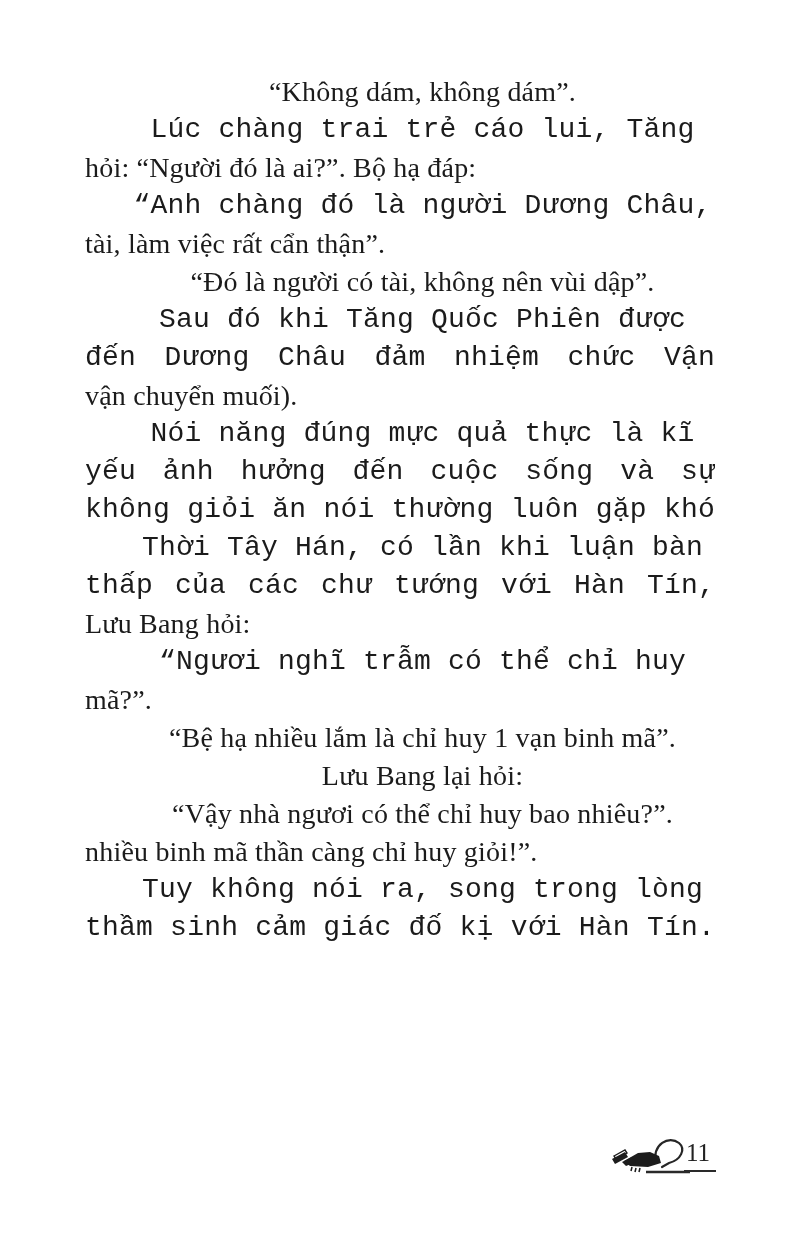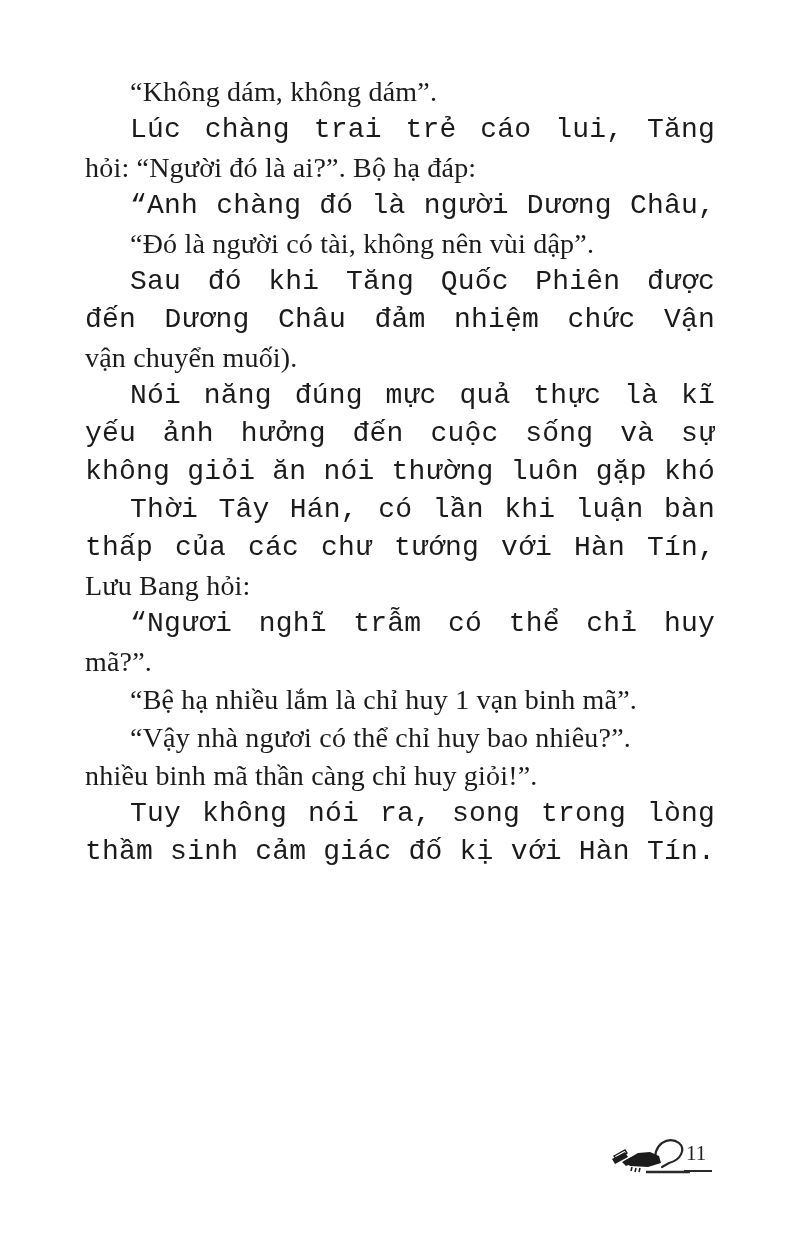--- a/index.html
+++ b/index.html
@@ -35,68 +35,71 @@
     white-space: normal;
     letter-spacing: 0.2px;
   }
   .line.stretch {
     text-align: justify;
     text-align-last: justify;
     font-family: Liberation Mono, monospace;
   }
   .line.indent {
     text-indent: 45px;
+    text-align: center;
   }
   .footer {
     position: absolute;
     left: 612px;
     top: 1130px;
     width: 120px;
     height: 48px;
     display: flex;
     align-items: flex-end;
   }
   .ornament {
     width: 78px;
     height: 46px;
     flex: 0 0 auto;
   }
   .page-num {
-    font-size: 21px;
+    font-size: 25px;
     line-height: 28px;
     padding: 0 6px 3px 2px;
     border-bottom: 2px solid #2a2a2a;
     margin-left: -6px;
     margin-bottom: 6px;
     color: #222222;
   }
 </style>
 </head>
 <body>
 
 <div class="page">
 
   <div class="text-block">
       <div class="line indent">“Không dám, không dám”.</div>
       <div class="line indent stretch">Lúc chàng trai trẻ cáo lui, Tăng Quốc Phiên liền</div>
       <div class="line">hỏi: “Người đó là ai?”. Bộ hạ đáp:</div>
       <div class="line indent stretch">“Anh chàng đó là người Dương Châu, học đến tú</div>
+      <div class="line">tài, làm việc rất cẩn thận”.</div>
       <div class="line indent">“Đó là người có tài, không nên vùi dập”.</div>
       <div class="line indent stretch">Sau đó khi Tăng Quốc Phiên được thăng làm</div>
       <div class="line stretch">đến Dương Châu đảm nhiệm chức Vận diêm sử (chức</div>
       <div class="line">vận chuyển muối).</div>
       <div class="line indent stretch">Nói năng đúng mực quả thực là kĩ năng thiết</div>
       <div class="line stretch">yếu ảnh hưởng đến cuộc sống và sự nghiệp. Người</div>
       <div class="line stretch">không giỏi ăn nói thường luôn gặp khó khăn trong</div>
       <div class="line indent stretch">Thời Tây Hán, có lần khi luận bàn về tài cao</div>
       <div class="line stretch">thấp của các chư tướng với Hàn Tín, Hán Cao Tổ</div>
       <div class="line">Lưu Bang hỏi:</div>
       <div class="line indent stretch">“Ngươi nghĩ trẫm có thể chỉ huy bao nhiêu binh</div>
       <div class="line">mã?”.</div>
       <div class="line indent">“Bệ hạ nhiều lắm là chỉ huy 1 vạn binh mã”.</div>
+      <div class="line indent">Lưu Bang lại hỏi:</div>
       <div class="line indent">“Vậy nhà ngươi có thể chỉ huy bao nhiêu?”.</div>
       <div class="line">nhiều binh mã thần càng chỉ huy giỏi!”.</div>
       <div class="line indent stretch">Tuy không nói ra, song trong lòng Lưu Bang đã</div>
       <div class="line stretch">thầm sinh cảm giác đố kị với Hàn Tín. Chẳng bao</div>
     </div>
 
   <div class="footer">
     <svg class="ornament" viewBox="0 0 78 46" xmlns="http://www.w3.org/2000/svg">
 
       <line x1="34" y1="40" x2="78" y2="40" stroke="#2a2a2a" stroke-width="2.4"></line>

